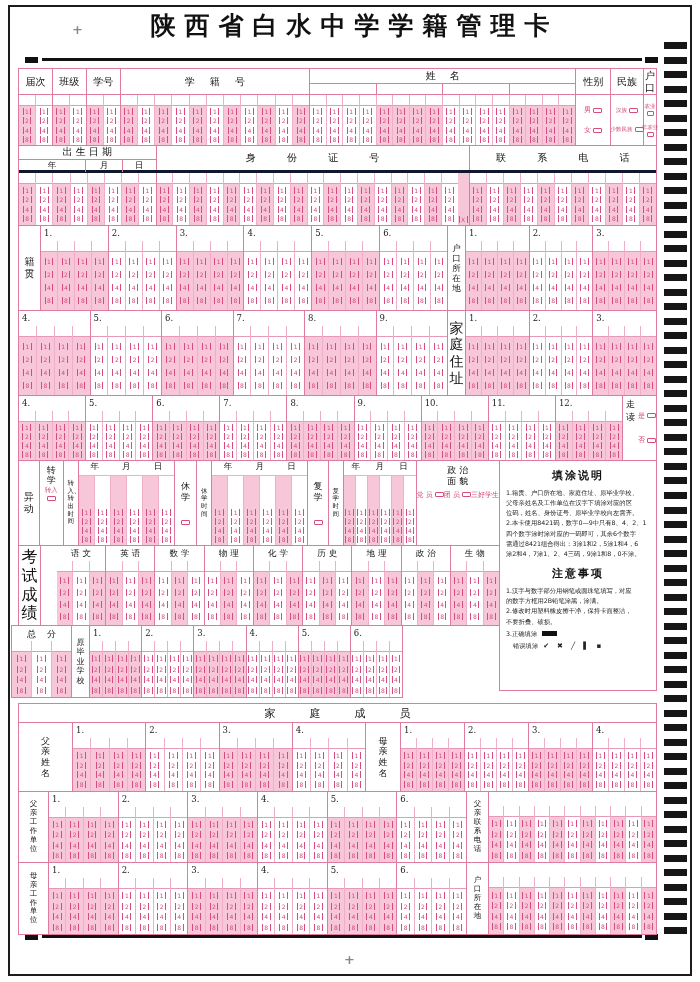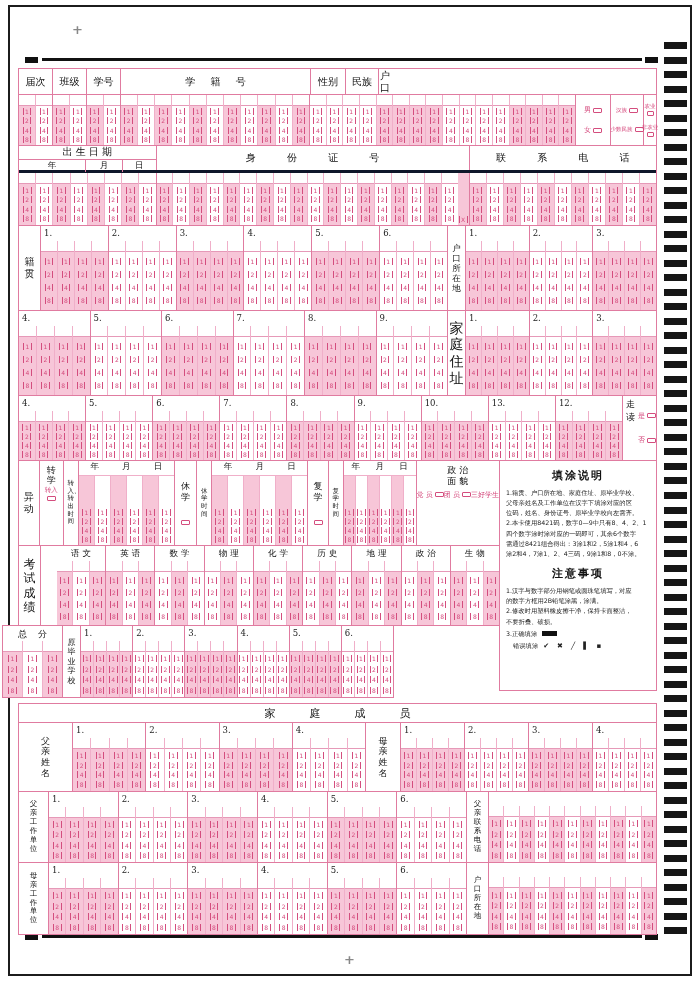--- a/index.html
+++ b/index.html
@@ -78,20 +78,21 @@
   .xcol{width:11px;display:flex;flex-direction:column;justify-content:flex-end;align-items:center;padding-bottom:2px;background:#f7c6d8;}
 </style>
 </head>
 <body>
 
 <div class="page">
   <div class="card-border"></div>
   <div class="plus" style="left:72px;top:22px;">+</div>
   <div class="plus" style="left:344px;top:952px;">+</div>
 
+  <div class="title">陕西省白水中学学籍管理卡</div>
 
   <div class="cap" style="left:25px;top:57px;"></div>
   <div class="rule" style="left:42px;top:58px;width:600px;"></div>
   <div class="cap" style="left:645px;top:57px;"></div>
 
   <div class="cap" style="left:25px;top:934px;"></div>
   <div class="rule" style="left:42px;top:935px;width:600px;"></div>
   <div class="cap" style="left:645px;top:934px;"></div>
 
   <div class="timing" id="timing">
@@ -158,20 +159,29 @@
       <div></div>
       <div></div>
     </div>
 
   <div class="pbox" style="left:18px;top:68px;width:639px;height:78px;display:flex;flex-direction:column;">
     <div class="row" style="height:26px;border-bottom:1px solid #e07ba0;flex:none;">
       <div class="hcell" style="width:34px;">届次</div>
       <div class="hcell" style="width:34px;">班级</div>
       <div class="hcell" style="width:34px;">学号</div>
       <div class="hcell sp1" style="width:190px;">学 籍 号</div>
+      <div class="hcell name-cell" style="width:267px;">
+        <div class="name-label sp2">姓名</div>
+        <div class="subboxes">
+            <i></i>
+            <i></i>
+            <i></i>
+            <i></i>
+          </div>
+      </div>
       <div class="hcell" style="width:35px;">性别</div>
       <div class="hcell" style="width:33px;">民族</div>
       <div class="hcell vlab" style="width:12px;border-right:none;">
         <span>户口</span>
       </div>
     </div>
     <div class="row" style="flex:1;">
       <div class="cols" style="width:34px;border-right:1px solid #e07ba0;">
           <div class="bcol">
             <div class="wbox"></div>
@@ -1917,21 +1927,21 @@
               <div class="bstack shaded">
                 <span class="bub">1</span>
                 <span class="bub">2</span>
                 <span class="bub">4</span>
                 <span class="bub">8</span>
               </div>
             </div>
           </div>
         </div>
         <div class="bgroup">
-          <div class="glabel">13.</div>
+          <div class="glabel">11.</div>
           <div class="gcols cols">
             <div class="bcol">
               <div class="wbox"></div>
               <div class="bstack">
                 <span class="bub">1</span>
                 <span class="bub">2</span>
                 <span class="bub">4</span>
                 <span class="bub">8</span>
               </div>
             </div>
@@ -2241,21 +2251,21 @@
             <span class="orect"></span>
           </div>
         <div class="opt">
             <span>三好学生</span>
           </div>
       </div>
     </div>
   </div>
 
   <div class="pbox" style="left:18px;top:545px;width:482px;height:81px;display:flex;">
-    <div class="vlab" style="width:22px;font-size:12px;">
+    <div class="vlab" style="width:22px;font-size:16px;">
         <span>考试成绩</span>
       </div>
     <div class="row" style="flex:1;margin-left:16px;" id="subjects">
         <div class="subj">
           <div class="shead">语文</div>
           <div class="cols" style="flex: 1 1 0%;">
             <div class="bcol">
               <div class="wbox"></div>
               <div class="bstack shaded">
                 <span class="bub">1</span>
@@ -2536,21 +2546,21 @@
                 <span class="bub">2</span>
                 <span class="bub">4</span>
                 <span class="bub">8</span>
               </div>
             </div>
           </div>
         </div>
       </div>
   </div>
 
-  <div class="pbox" style="left:2px;top:625px;width:392px;height:73px;display:flex;">
+  <div class="pbox" style="left:11px;top:625px;width:392px;height:73px;display:flex;">
     <div style="width:60px;border-right:1px solid #e07ba0;display:flex;flex-direction:column;">
       <div style="height:15px;text-align:center;font-size:9px;letter-spacing:4px;text-indent:4px;padding-top:2px;color:#111;">总 分</div>
       <div class="cols" style="flex:1;">
           <div class="bcol">
             <div class="wbox"></div>
             <div class="bstack shaded">
               <span class="bub">1</span>
               <span class="bub">2</span>
               <span class="bub">4</span>
               <span class="bub">8</span>

